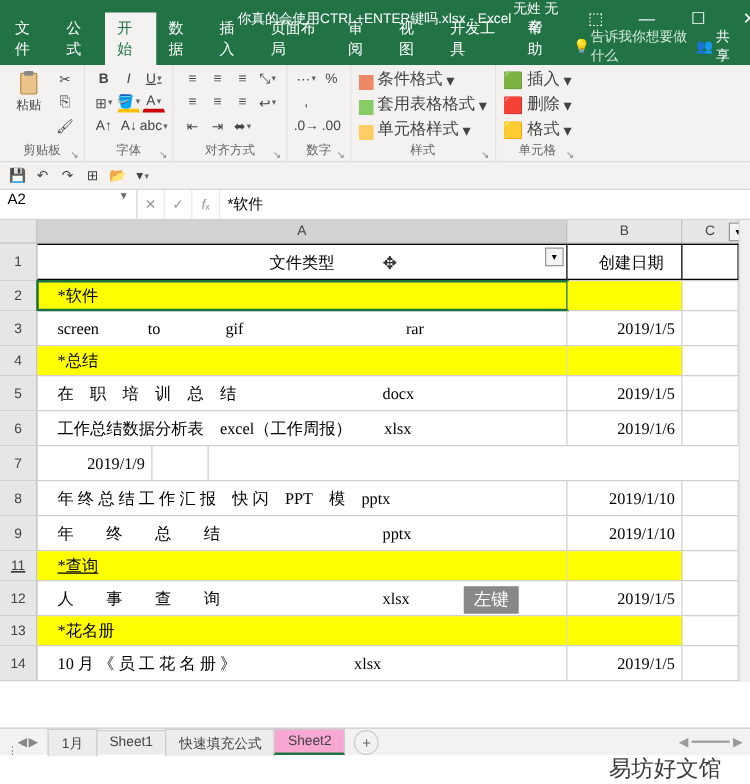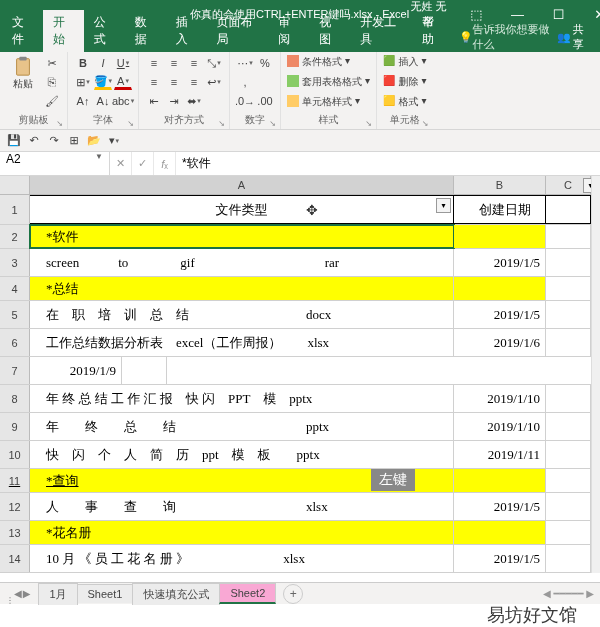--- a/index.html
+++ b/index.html
@@ -27,21 +27,21 @@
 .grp-label::after { content: "↘"; position: absolute; right: -2px; bottom: 1px; font-size: 8px; color: #888; }
 .bigbtn { display: flex; flex-direction: column; align-items: center; width: 34px; font-size: 10px; color: #444; }
 .bigbtn svg { width: 22px; height: 22px; }
 .stack { display: flex; flex-direction: column; gap: 3px; }
 .stack-row { display: flex; gap: 2px; align-items: center; }
 .mini { width: 18px; height: 16px; display: inline-flex; align-items: center; justify-content: center; font-size: 11px; color: #444; border: 1px solid transparent; }
 .mini.b { font-weight: bold; }
 .mini.i { font-style: italic; }
 .mini.u { text-decoration: underline; }
 .dd::after { content: "▾"; font-size: 7px; color: #666; margin-left: 1px; }
-.stylebtn { display: flex; align-items: flex-start; gap: 3px; font-size: 10px; color: #444; height: 17px; white-space: nowrap; }
+.stylebtn { display: flex; align-items: flex-end; gap: 3px; font-size: 13px; color: #444; height: 17px; white-space: nowrap; }
 .stylebtn svg { width: 12px; height: 12px; }
 
 
 .qatrow { height: 22px; background: #f3f2f1; border-bottom: 1px solid #d6d6d6; display: flex; align-items: center; gap: 4px; padding: 0 6px; font-size: 11px; color: #444; }
 .qatrow .mini { width: 16px; height: 16px; }
 
 
 .fbar { height: 24px; background: #fff; border-bottom: 1px solid #d6d6d6; display: flex; align-items: stretch; font-size: 12px; }
 .namebox { width: 110px; border-right: 1px solid #d6d6d6; display: flex; align-items: flex-start; padding: 0 6px; justify-content: space-between; }
 .fbtn { width: 22px; border-right: 1px solid #e8e8e8; display: flex; align-items: center; justify-content: center; color: #999; font-size: 11px; }
@@ -94,22 +94,22 @@
     <span class="username">无姓 无名</span>
     <span class="winbtn">⬚</span>
     <span class="winbtn">—</span>
     <span class="winbtn">☐</span>
     <span class="winbtn">✕</span>
   </div>
 </div>
 
 <div class="ribbon-tabs">
   <div class="ribbon-tab">文件</div>
+  <div class="ribbon-tab">公式</div>
   <div class="ribbon-tab active">开始</div>
-  <div class="ribbon-tab">公式</div>
   <div class="ribbon-tab">数据</div>
   <div class="ribbon-tab">插入</div>
   <div class="ribbon-tab">页面布局</div>
   <div class="ribbon-tab">审阅</div>
   <div class="ribbon-tab">视图</div>
   <div class="ribbon-tab">开发工具</div>
   <div class="ribbon-tab">帮助</div>
   <div class="tell">💡 <span>告诉我你想要做什么</span></div>
   <div class="share">👥 <span>共享</span></div>
 </div>
@@ -310,26 +310,20 @@
       <div class="cell cellA">年 终 总 结 工 作 汇 报　快 闪　PPT　模　pptx</div>
       <div class="cell cellB">2019/1/10</div>
       <div class="cell cellC"></div>
       </div>
       <div class="row" style="height: 28px;">
       <div class="rh">9</div>
       <div class="cell cellA">年　　终　　总　　结　　　　　　　　　　pptx</div>
       <div class="cell cellB">2019/1/10</div>
       <div class="cell cellC"></div>
       </div>
-      <div class="row" style="height: 28px;">
-      <div class="rh">10</div>
-      <div class="cell cellA">快　闪　个　人　简　历　ppt　模　板　　pptx</div>
-      <div class="cell cellB">2019/1/11</div>
-      <div class="cell cellC"></div>
-      </div>
       <div class="row" style="height: 24px; text-decoration: underline;">
       <div class="rh">11</div>
       <div class="cell cellA yellow">*查询</div>
       <div class="cell cellB yellow"></div>
       <div class="cell cellC"></div>
       </div>
       <div class="row" style="height: 28px;">
       <div class="rh">12</div>
       <div class="cell cellA">人　　事　　查　　询　　　　　　　　　　xlsx</div>
       <div class="cell cellB">2019/1/5</div>

